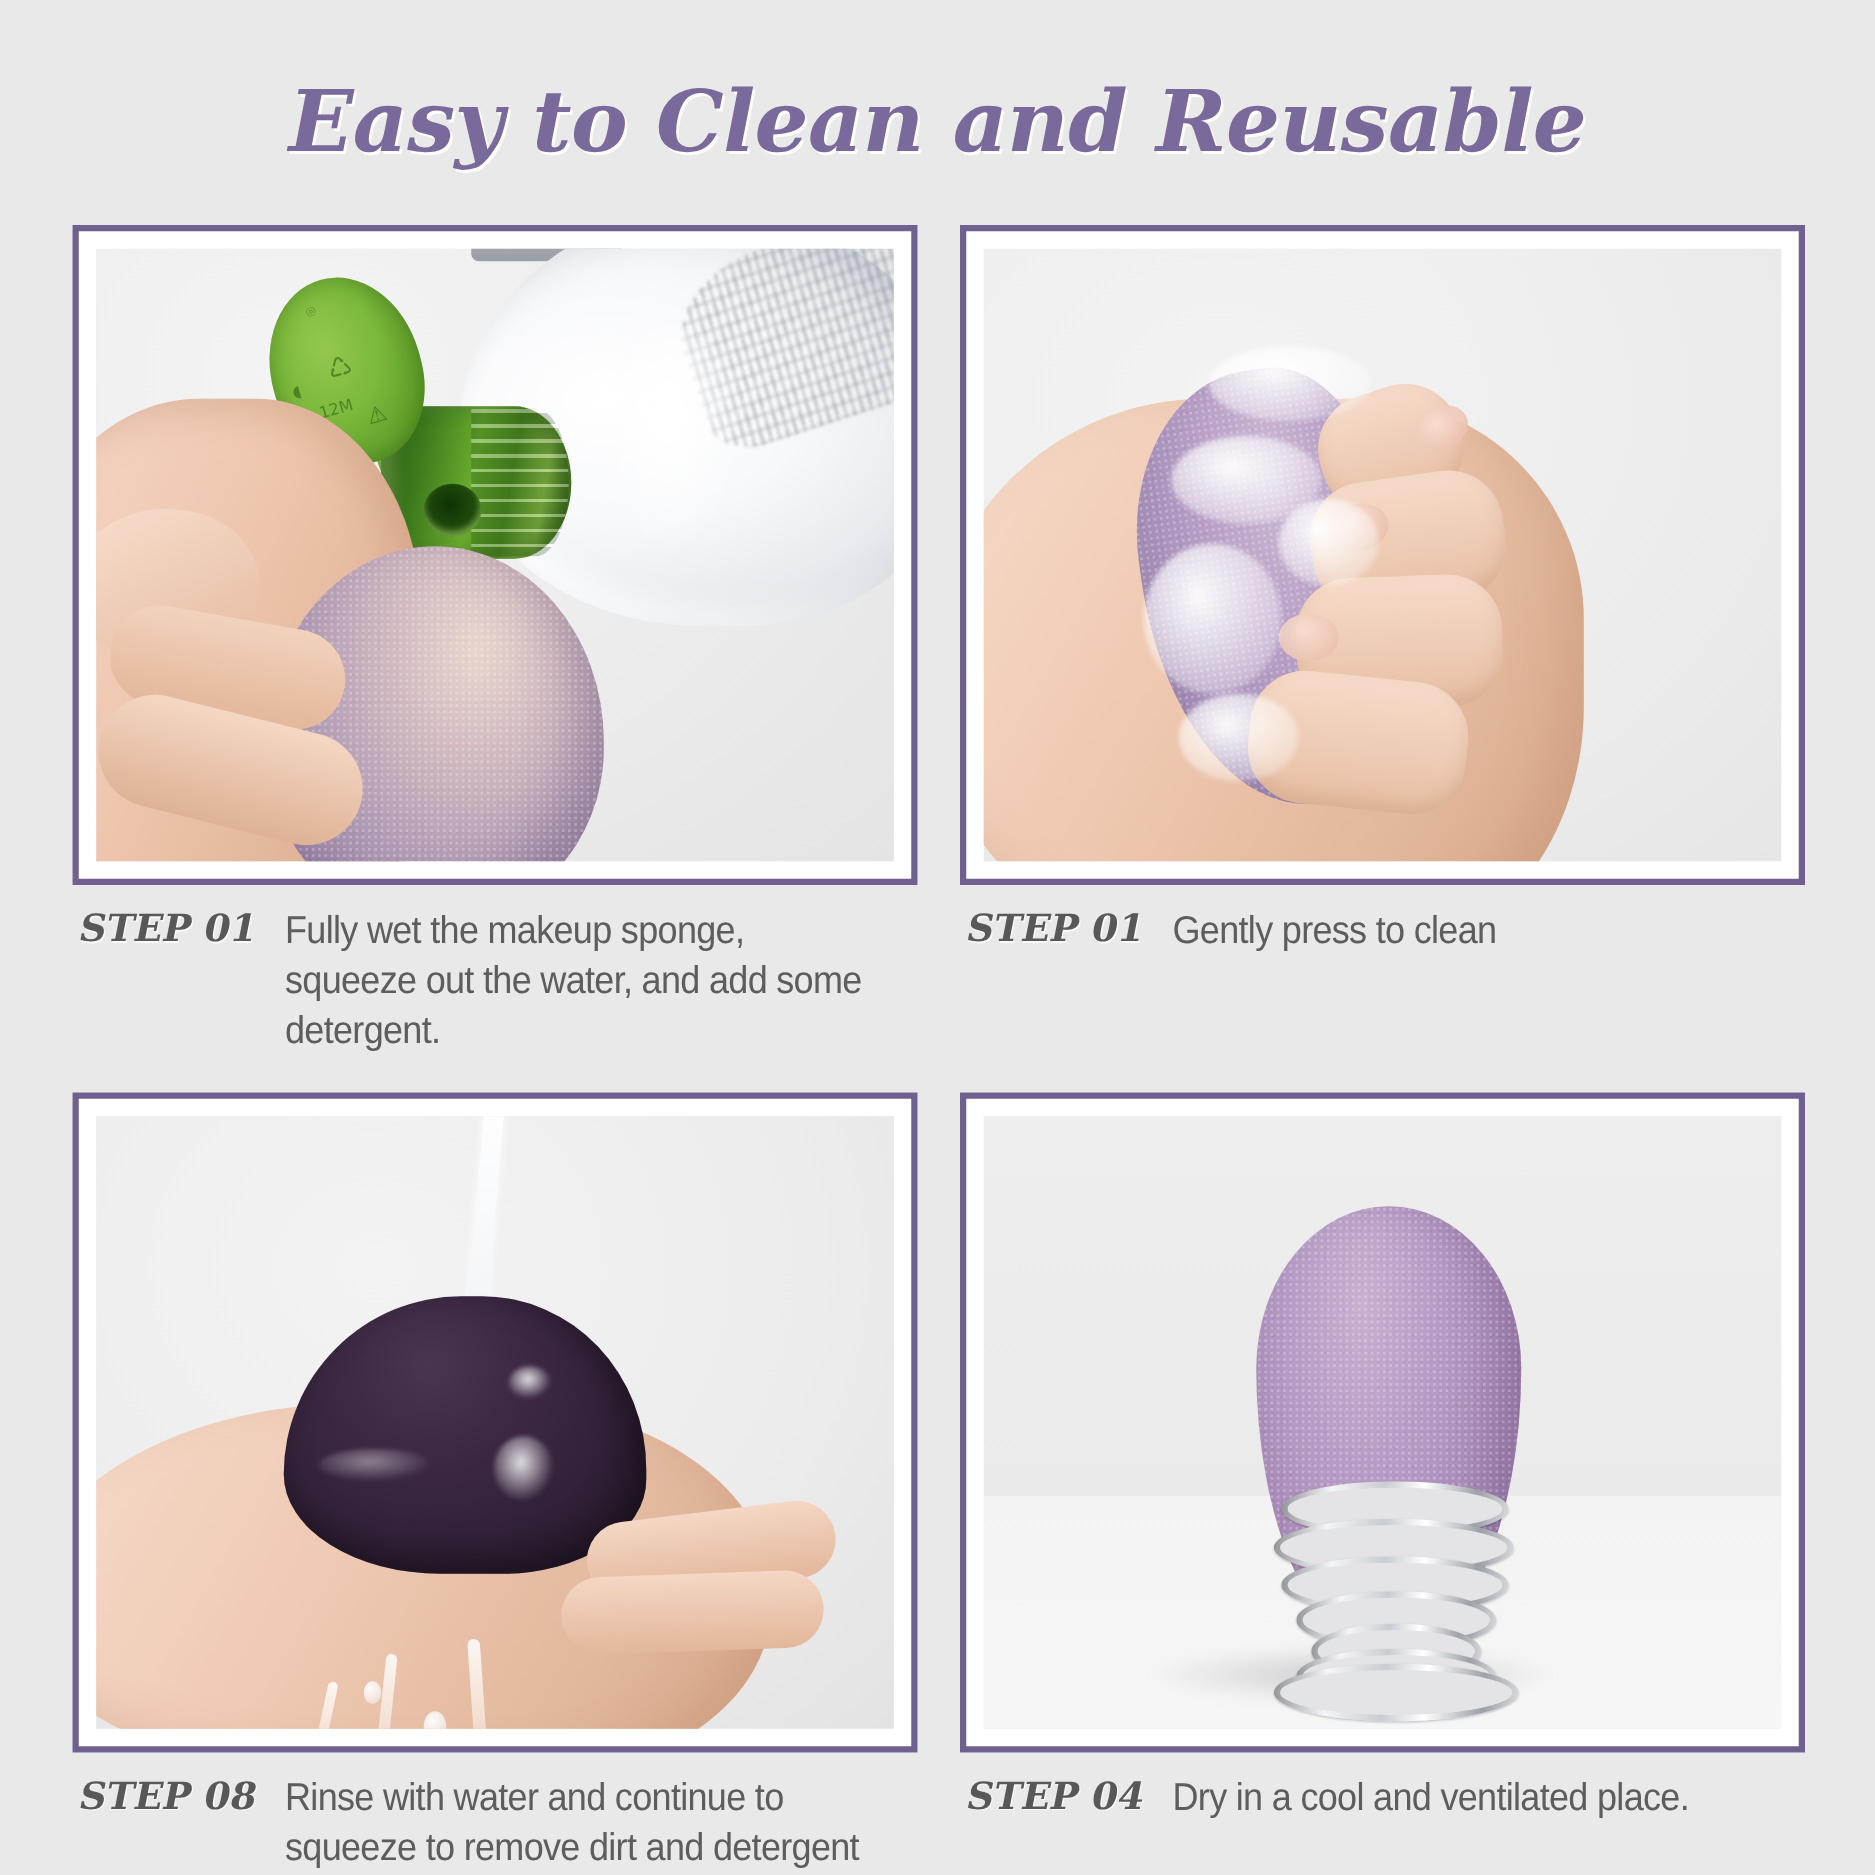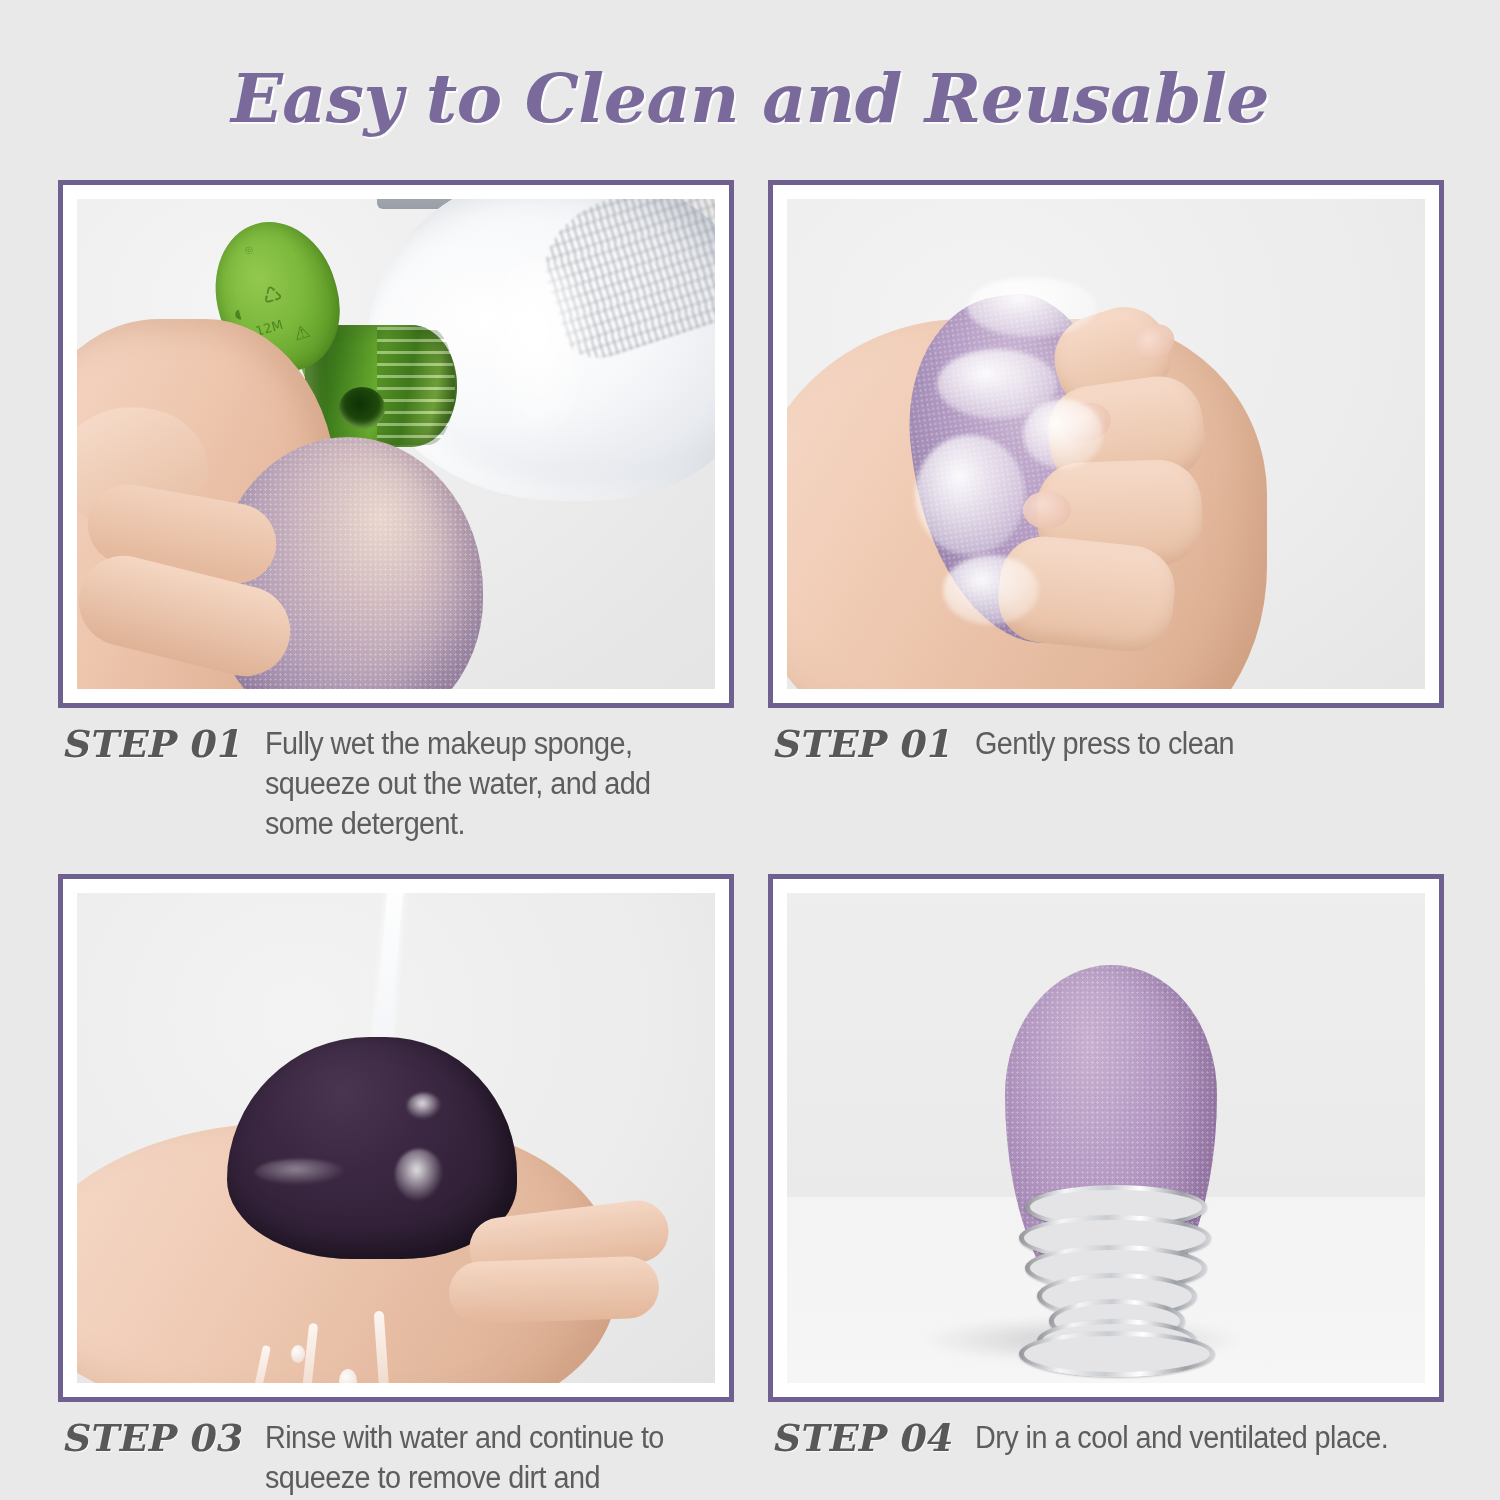--- a/index.html
+++ b/index.html
@@ -72,21 +72,21 @@
   .caption {
     display: flex;
     align-items: flex-start;
     margin-top: 16px;
     padding-left: 6px;
   }
   .step-label {
     font-family: "DejaVu Serif", "Liberation Serif", serif;
     font-weight: bold;
     font-style: italic;
-    font-size: 38px;
+    font-size: 30px;
     color: #585858;
     white-space: nowrap;
     flex: 0 0 auto;
     margin-right: 22px;
     line-height: 40px;
     text-shadow: 1px 1px 0 rgba(255,255,255,0.7);
     text-align: center;
   }
   .step-text {
     font-family: "Liberation Sans", sans-serif;
@@ -506,21 +506,21 @@
             <div class="p3-fing p3-fa"></div>
             <div class="p3-fing p3-fb"></div>
             <div class="p3-drip p3-d1"></div>
             <div class="p3-drip p3-d2"></div>
             <div class="p3-drip p3-d3"></div>
             <div class="p3-bead p3-b1"></div>
             <div class="p3-bead p3-b2"></div>
           </div>
         </div>
         <div class="caption">
-          <div class="step-label">STEP 03</div>
+          <div class="step-label">STEP 08</div>
           <div class="step-text">Rinse with water and continue to squeeze to remove dirt and detergent residues.</div>
         </div>
       </div>
 
       <div class="cell">
         <div class="frame">
           <div class="photo">
             <div class="p4-bg"></div>
             <div class="p4-shadow"></div>
             <div class="p4-sponge">

